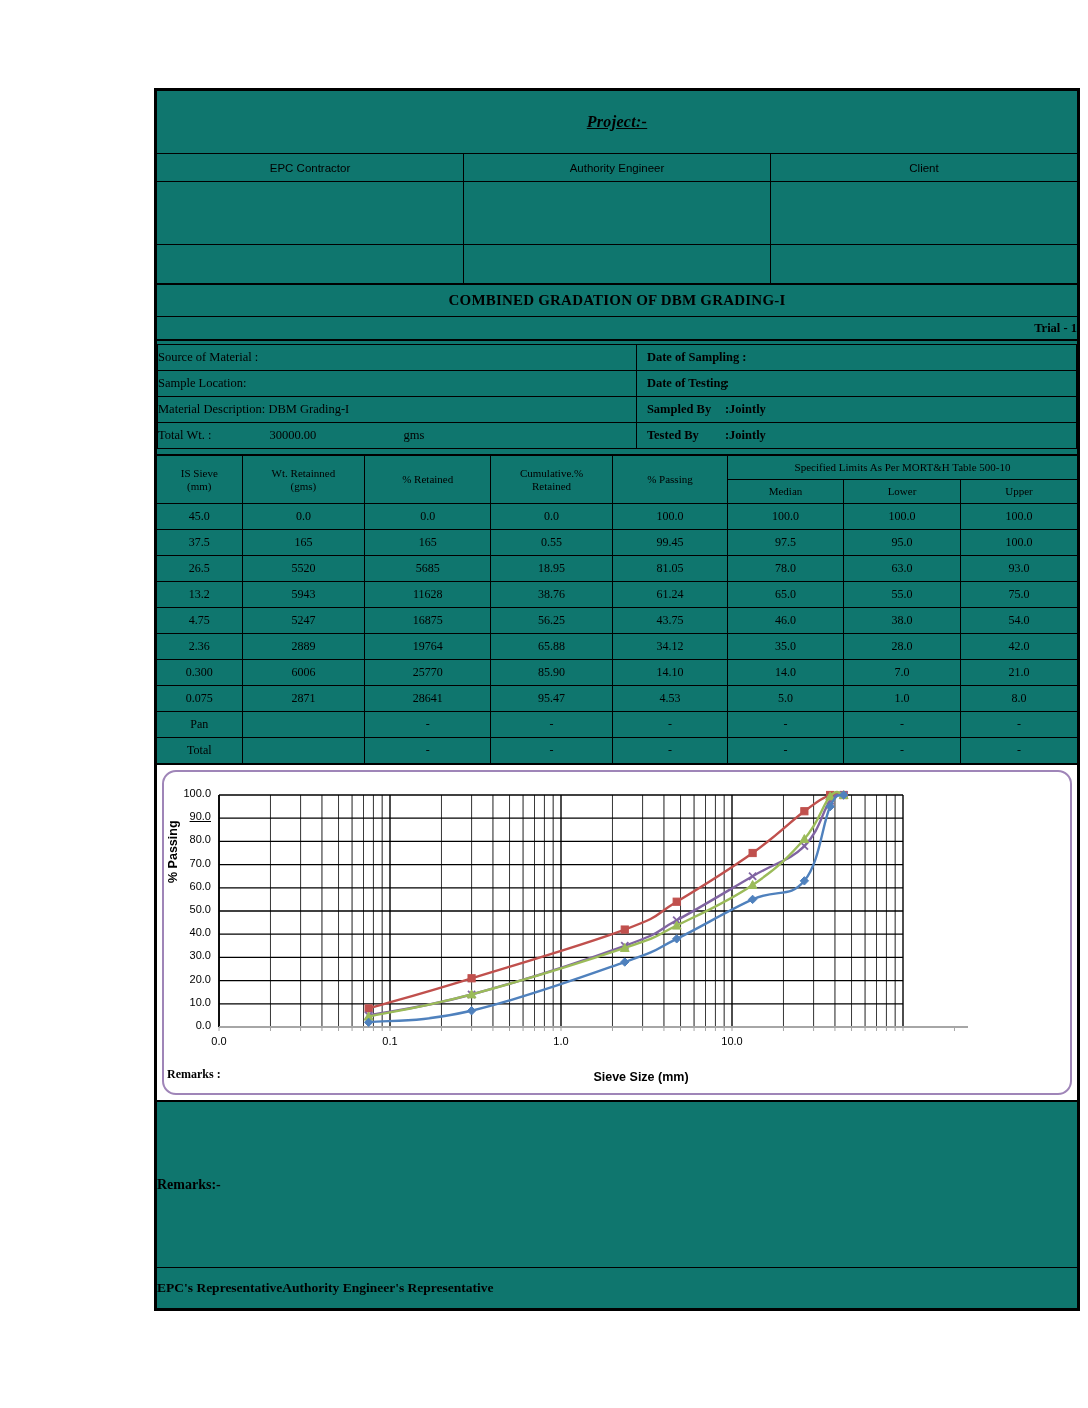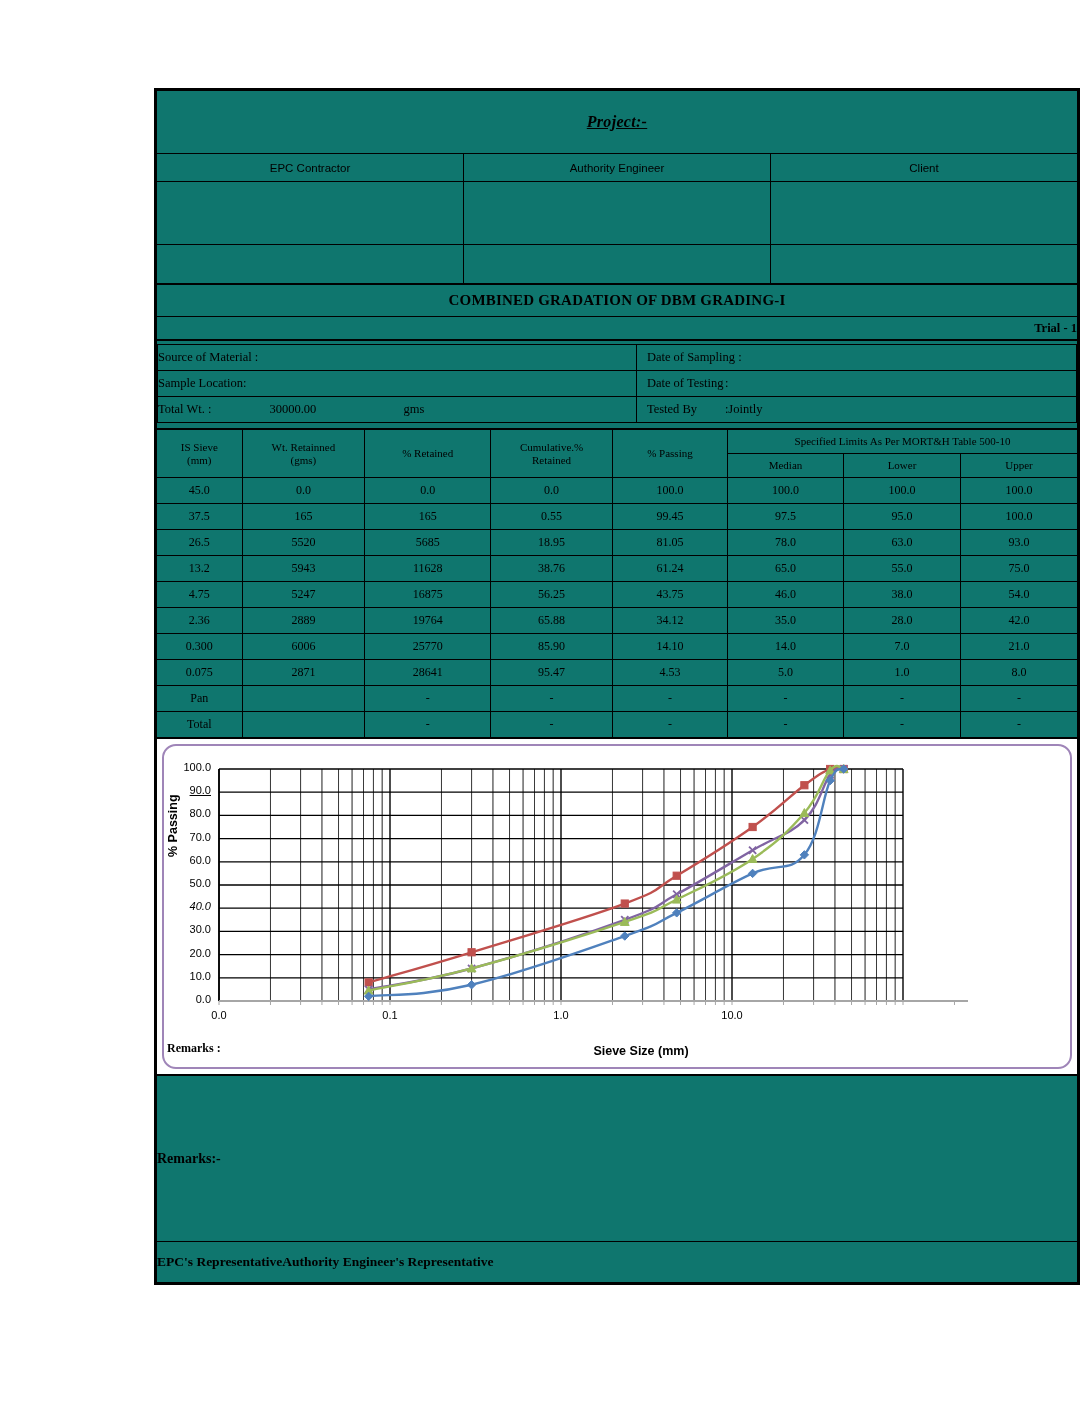--- a/index.html
+++ b/index.html
@@ -77,21 +77,21 @@
     border-collapse: collapse;
     table-layout: fixed;
   }
   .info-table td {
     font-size: 12.5px;
     height: 25px;
     padding: 0 0 0 6px;
     border: none;
     white-space: nowrap;
   }
-  .info-table td.rt { padding-left: 10px; }
+  .info-table td.rt { padding-left: 10px; font-weight: bold; }
   .val-wt { display:inline-block; width: 110px; text-align:left; padding-left: 58px;}
   .unit-wt { display:inline-block; padding-left: 24px;}
   .colon-pad { display:inline-block; width: 78px; }
 
   
   table.sieve {
     border-collapse: collapse;
     width: 100%;
     table-layout: fixed;
   }
@@ -247,20 +247,26 @@
                 <tr>
             <td style="width:52%">Source of Material :</td>
             <td class="rt">
               <span>Date of Sampling :</span>
             </td>
           </tr>
           <tr>
             <td>Sample Location:</td>
             <td class="rt">
               <span class="colon-pad">Date of Testing</span><span>:</span>
+            </td>
+          </tr>
+          <tr>
+            <td>Material Description: DBM Grading-I</td>
+            <td class="rt">
+              <span class="colon-pad">Sampled By</span><span>:Jointly</span>
             </td>
           </tr>
           <tr>
             <td>
               <span>Total Wt. :</span><span class="val-wt">30000.00</span><span class="unit-wt">gms</span>
             </td>
             <td class="rt">
               <span class="colon-pad">Tested By</span><span>:Jointly</span>
             </td>
           </tr>
@@ -415,21 +421,21 @@
         <tr>
       <td class="chart-cell">
         <div class="chart-outer">
           <div class="chart-frame"></div>
           <div class="ylabel">% Passing</div>
           <div id="ytick-layer">
                 <div class="ytick" style="left: 0px; top: 254px;">0.0</div>
                 <div class="ytick" style="left: 0px; top: 230.8px;">10.0</div>
                 <div class="ytick" style="left: 0px; top: 207.6px;">20.0</div>
                 <div class="ytick" style="left: 0px; top: 184.4px;">30.0</div>
-                <div class="ytick" style="left: 0px; top: 161.2px; font-style: italic;">40.0</div>
+                <div class="ytick" style="left: 0px; top: 161.2px;">40.0</div>
                 <div class="ytick" style="left: 0px; top: 138px;">50.0</div>
                 <div class="ytick" style="left: 0px; top: 114.8px;">60.0</div>
                 <div class="ytick" style="left: 0px; top: 91.6px;">70.0</div>
                 <div class="ytick" style="left: 0px; top: 68.4px;">80.0</div>
                 <div class="ytick" style="left: 0px; top: 45.2px; text-decoration: underline;">90.0</div>
                 <div class="ytick" style="left: 0px; top: 22px;">100.0</div>
               </div>
           <div id="xtick-layer">
                 <div class="xtick" style="left: 32px; top: 270px;">0.0</div>
                 <div class="xtick" style="left: 203px; top: 270px;">0.1</div>

